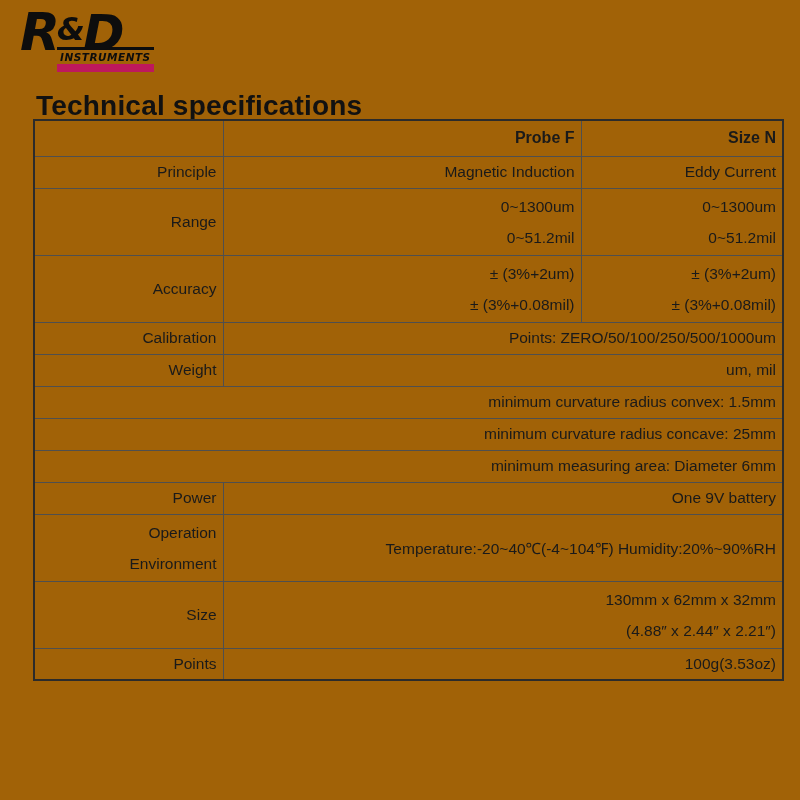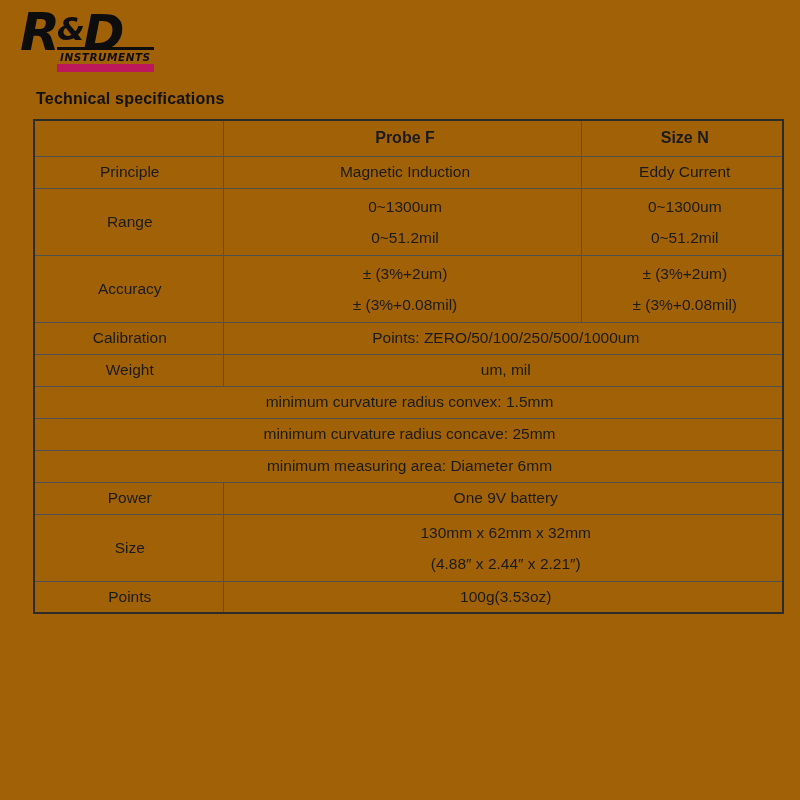--- a/index.html
+++ b/index.html
@@ -30,21 +30,21 @@
     font-style: italic;
     font-size: 10.5px;
     letter-spacing: 0.5px;
   }
 
   
   .title {
     position: absolute;
     left: 36px;
     top: 90px;
-    font-size: 16px;
+    font-size: 28px;
     font-weight: bold;
     color: #111111;
     letter-spacing: 0.2px;
   }
 
   
   table.spec {
     position: absolute;
     left: 33px;
     top: 119px;
@@ -55,21 +55,21 @@
     color: #1a1a1a;
     border: 2px solid #2b2b2b;
   }
   .spec col.c1 { width: 189px; }
   .spec col.c2 { width: 358px; }
   .spec col.c3 { width: 202px; }
   .spec td, .spec th {
     border: 1.5px solid #4f4f4f;
     vertical-align: middle;
     padding: 2px 6px 2px 8px;
-    text-align: center;
+    text-align: right;
     font-weight: normal;
     overflow: hidden;
     white-space: nowrap;
     margin-top: 23px;
   }
   .spec th { font-weight: bold; font-size: 16px; }
   .spec td.val, .spec th.val { padding-left: 12px; }
   .two-line div { line-height: 31px; }
   .justify-label { word-spacing: 7px; }
   .rh-h  { height: 36px; }
@@ -154,20 +154,27 @@
     <tr class="rh-s">
       <td colspan="3">minimum measuring area: Diameter 6mm</td>
     </tr>
 
 
     <tr class="rh-s">
       <td>Power</td>
       <td class="val" colspan="2">One 9V battery</td>
     </tr>
 
+    <tr class="rh-m">
+      <td class="two-line">
+        <div>Operation</div>
+        <div>Environment</div>
+      </td>
+      <td class="val" colspan="2">Temperature:-20~40℃(-4~104℉) Humidity:20%~90%RH</td>
+    </tr>
 
     <tr class="rh-m">
       <td>Size</td>
       <td class="val two-line" colspan="2">
         <div>130mm x 62mm x 32mm</div>
         <div>(4.88″ x 2.44″ x 2.21″)</div>
       </td>
     </tr>
 
     <tr class="rh-s">

